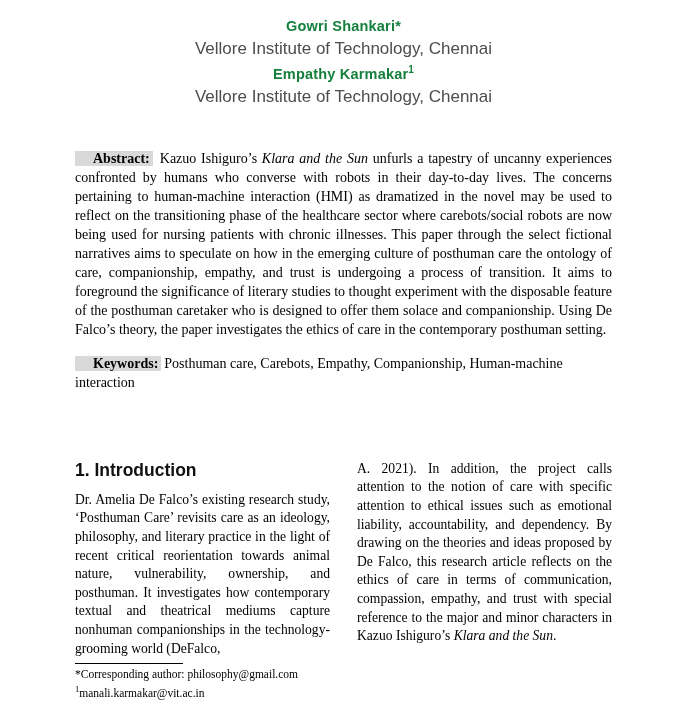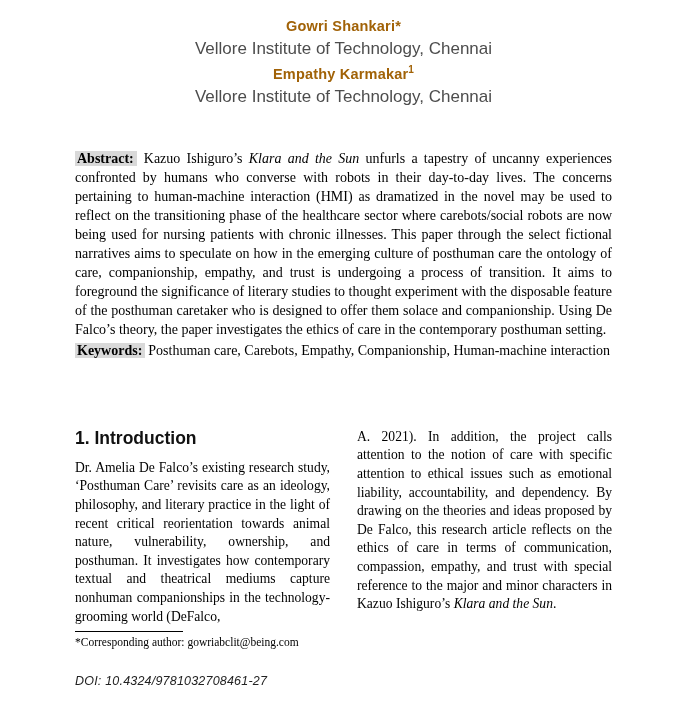--- a/index.html
+++ b/index.html
@@ -14,21 +14,21 @@
     padding: 13px 72px 0 75px;
     overflow: hidden;
   }
   
   .authors { text-align: center; }
   .author-name {
     font-family: "Liberation Sans", sans-serif;
     font-weight: bold;
     font-size: 14.5px;
     line-height: 17px;
-    color: #a16207;
+    color: #15803d;
     margin-top: 5px;
     letter-spacing: 0.2px;
   }
   .author-name sup { font-size: 10px; }
   .affiliation {
     font-family: "Liberation Sans", sans-serif;
     font-size: 17px;
     line-height: 15px;
     color: #4d4d4d;
     margin-top: 6px;
@@ -36,25 +36,25 @@
   
   .abstract {
     margin-top: 45px;
     font-size: 14px;
     line-height: 19px;
     text-align: justify;
   }
   .inline-label {
     background: #d9d9d9;
     font-weight: bold;
-    padding: 0 3px 0 2px;
+    padding: 0 3px 0 18px;
   }
   .abstract .inline-label { margin-right: 7px; }
   .keywords {
-    margin-top: 2px;
+    margin-top: 15px;
     font-size: 14px;
     line-height: 19px;
   }
   .keywords .inline-label { margin-right: 3px; }
   
   .intro {
     margin-top: 68px;
     display: flex;
     gap: 27px;
   }
@@ -118,18 +118,19 @@
       <h2 class="section-heading">1. Introduction</h2>
       <p>Dr. Amelia De Falco’s existing research study, ‘Posthuman Care’ revisits care as an ideology, philosophy, and literary practice in the light of recent critical reorientation towards animal nature, vulnerability, ownership, and posthuman. It investigates how contemporary textual and theatrical mediums capture nonhuman companionships in the technology-grooming world (DeFalco,</p>
     </div>
     <div class="col">
       <p><span>A. 2021). In addition, the project calls attention to the notion of care with specific attention to ethical issues such as emotional liability, accountability, and dependency. By drawing on the theories and ideas proposed by De Falco, this research article reflects on the ethics of care in terms of communication, compassion, empathy, and trust with special reference to the major and minor characters in Kazuo Ishiguro’s </span><em>Klara and the Sun</em><span>.</span></p>
     </div>
   </div>
 
   <div class="footnotes">
     <hr class="fn-rule">
-    <div class="footnote"><span>*</span><span>Corresponding author: gowriabclit@being.com</span></div>
+    <div class="footnote"><span>*</span><span>Corresponding author: philosophy@gmail.com</span></div>
+    <div class="footnote"><sup>1</sup><span>manali.karmakar@vit.ac.in</span></div>
   </div>
 
   <div class="doi">DOI: 10.4324/9781032708461-27</div>
 
 </div>
 
 </body></html>

